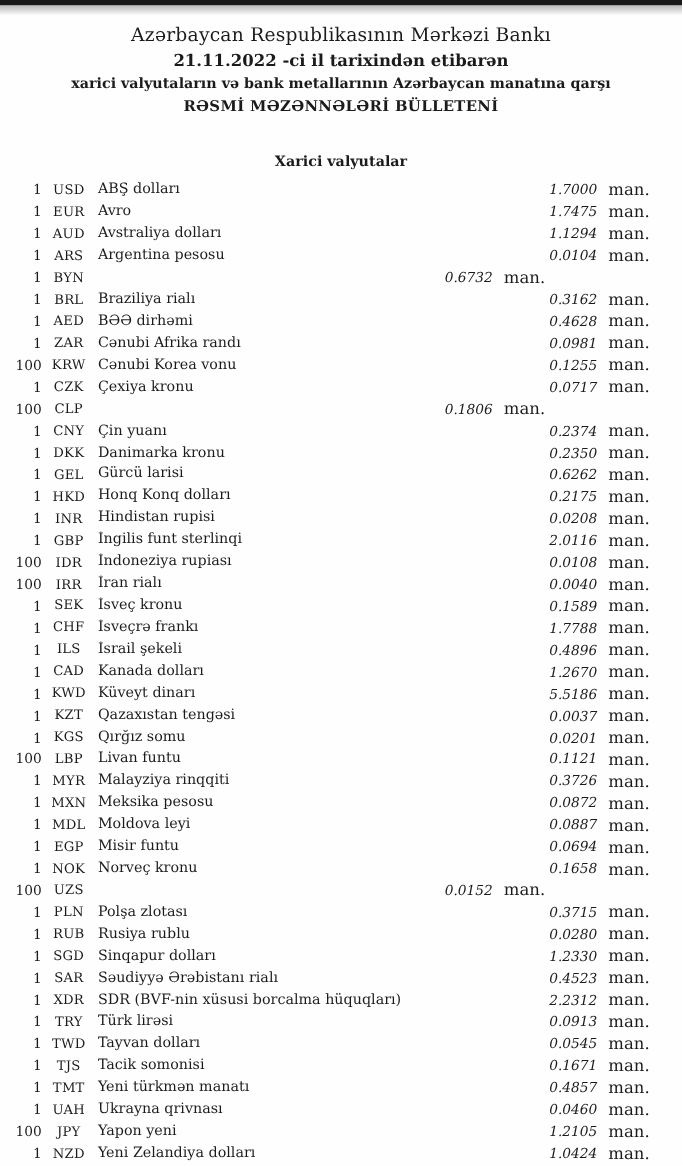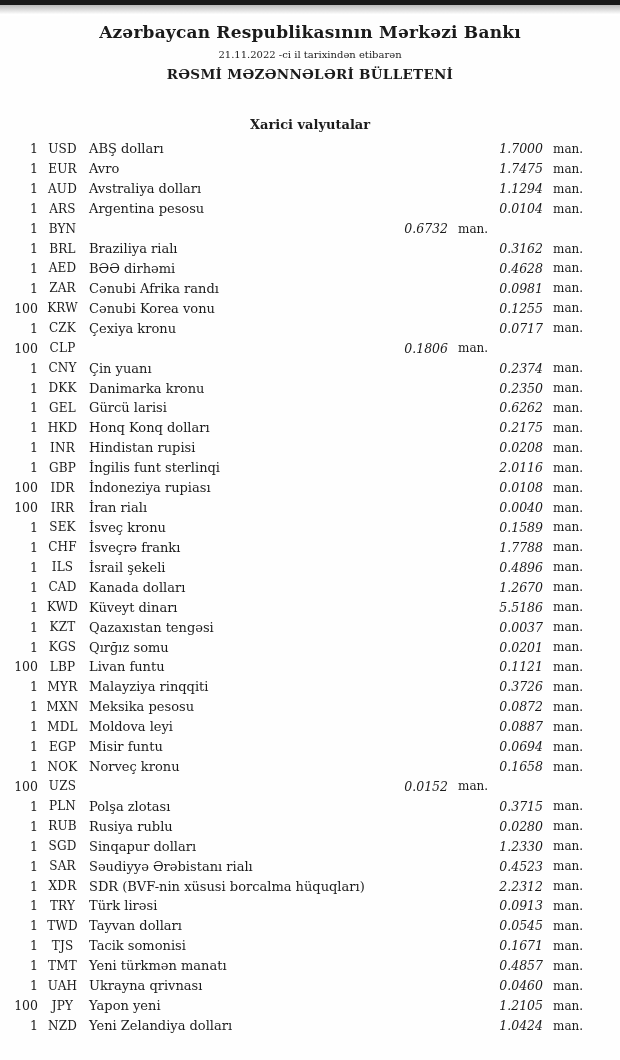--- a/index.html
+++ b/index.html
@@ -27,28 +27,28 @@
     height: 11px;
     background: linear-gradient(#b9b9b9, #ffffff 85%);
   }
   .header {
     text-align: center;
   }
   .doc-title {
     margin-top: 5px;
     font-size: 17px;
     line-height: 22px;
-    font-weight: bold;
+    font-weight: normal;
     letter-spacing: 0.2px;
   }
   .doc-date {
     margin-top: 4px;
-    font-size: 10px;
+    font-size: 15px;
     line-height: 16px;
-    font-weight: normal;
+    font-weight: bold;
   }
   .doc-subtitle {
     margin-top: 5px;
     font-size: 13px;
     line-height: 18px;
     font-weight: bold;
   }
   .doc-bulletin {
     margin-top: 2px;
     font-size: 13.5px;
@@ -91,33 +91,34 @@
   }
   .rate {
     text-align: right;
     font-weight: normal;
     font-style: italic;
     font-size: 12.5px;
   }
   .unit {
     text-align: left;
     padding-left: 10px;
-    font-size: 12px;
+    font-size: 15px;
   }
 </style>
 </head>
 <body>
 
 <div class="page">
   <div class="scan-bar"></div>
   <div class="scan-gradient"></div>
 
   <div class="header">
     <div class="doc-title">Azərbaycan Respublikasının Mərkəzi Bankı</div>
     <div class="doc-date">21.11.2022 -ci il tarixindən etibarən</div>
+    <div class="doc-subtitle">xarici valyutaların və bank metallarının Azərbaycan manatına qarşı</div>
     <div class="doc-bulletin">RƏSMİ MƏZƏNNƏLƏRİ BÜLLETENİ</div>
   </div>
 
   <div class="section-title">Xarici valyutalar</div>
 
   <div class="rates-table" id="rates-table">
   <div class="row">
     <span class="qty">1</span>
     <span class="code">USD</span>
     <span class="name">ABŞ dolları</span>

